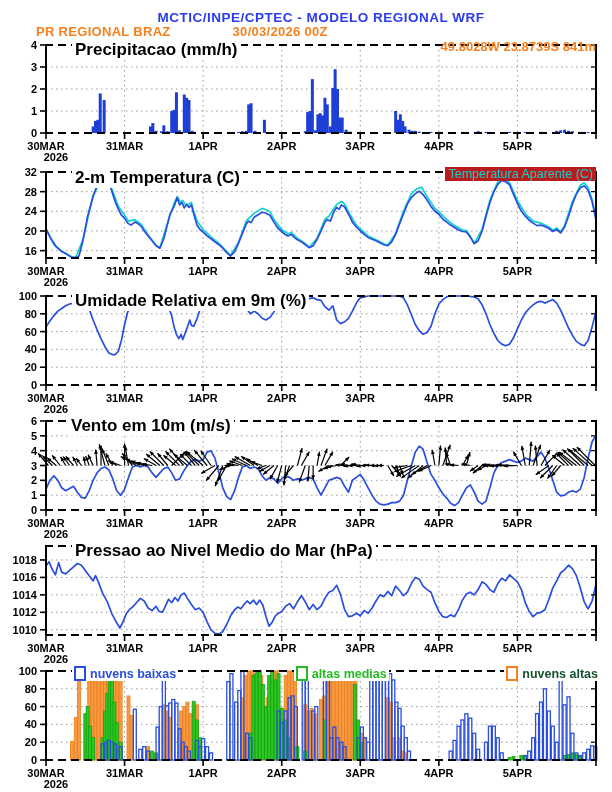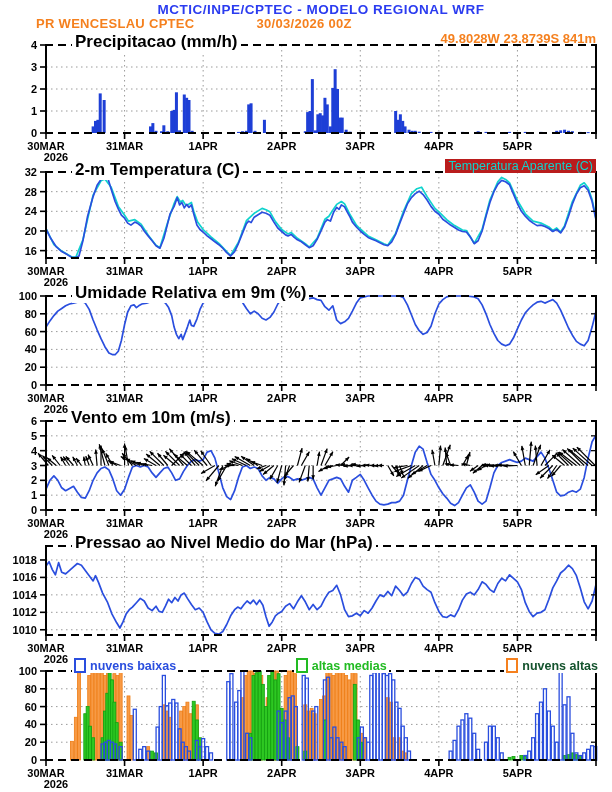--- a/index.html
+++ b/index.html
@@ -1,18 +1,18 @@
 <!DOCTYPE html>
 <html><head>
 <meta charset="utf-8">
 <style>
   html,body{margin:0;padding:0;background:#fff;}
   #page{position:relative;width:612px;height:792px;background:#fff;overflow:hidden;
         font-family:"Liberation Sans",sans-serif;}
-  .abs{position:absolute;white-space:nowrap;}
+  .abs{position:absolute;white-space:nowrap;margin-top:8px;}
   .hdr1{left:30px;right:0;top:2px;text-align:center;font-size:13.5px;font-weight:bold;
         letter-spacing:.5px;color:#2b3cf0;}
   .hdr2{left:36px;top:16px;font-size:13px;font-weight:bold;color:#f5801e;letter-spacing:.3px;}
   .hdr2 .run{margin-left:62px;}
   .loc{right:16px;top:31px;font-size:13px;font-weight:bold;color:#f5801e;}
   .ptitle{font-size:17px;font-weight:bold;color:#000;background:#fff;padding:0 3px;}
   .ptitle2{font-size:12.5px;font-weight:normal;color:#0fd3cd;background:#b91c1c;padding:0 3px;}
   .legendrow{left:72px;width:528px;display:flex;justify-content:space-between;align-items:center;}
   .legitem{display:flex;align-items:center;background:#fff;padding:0 2px;text-align:center;}
   .legitem .sw{display:inline-block;width:8px;height:11px;background:#fff;border:2px solid #000;margin-right:4px;}
@@ -874,21 +874,21 @@
         <line x1="438.85714285714283" y1="760" x2="438.85714285714283" y2="766" stroke="#000" stroke-width="1.6"></line>
         <text x="438.85714285714283" y="777" text-anchor="middle" fill="#000" style="font:bold 11px 'Liberation Sans',sans-serif">4APR</text>
         <line x1="517.4285714285714" y1="760" x2="517.4285714285714" y2="766" stroke="#000" stroke-width="1.6"></line>
         <text x="517.4285714285714" y="777" text-anchor="middle" fill="#000" style="font:bold 11px 'Liberation Sans',sans-serif">5APR</text>
         <line x1="596" y1="760" x2="596" y2="766" stroke="#000" stroke-width="1.6"></line>
       </g>
     </svg>
 
   <div class="abs hdr1">MCTIC/INPE/CPTEC - MODELO REGIONAL WRF</div>
   <div class="abs hdr2">
-    <span>PR WENCESLAU CPTEC</span><span class="run">30/03/2026 00Z</span>
+    <span>PR REGIONAL BRAZ</span><span class="run">30/03/2026 00Z</span>
   </div>
   <div class="abs loc">49.8028W 23.8739S 841m</div>
 
   <div class="abs ptitle" style="left:72px;top:32px;">Precipitacao (mm/h)</div>
 
   <div class="abs ptitle" style="left:72px;top:160px;">2-m Temperatura (C)</div>
   <div class="abs ptitle2" style="right:16px;top:159px;">Temperatura Aparente (C)</div>
 
   <div class="abs ptitle" style="left:72px;top:283px;">Umidade Relativa em 9m (%)</div>
 

